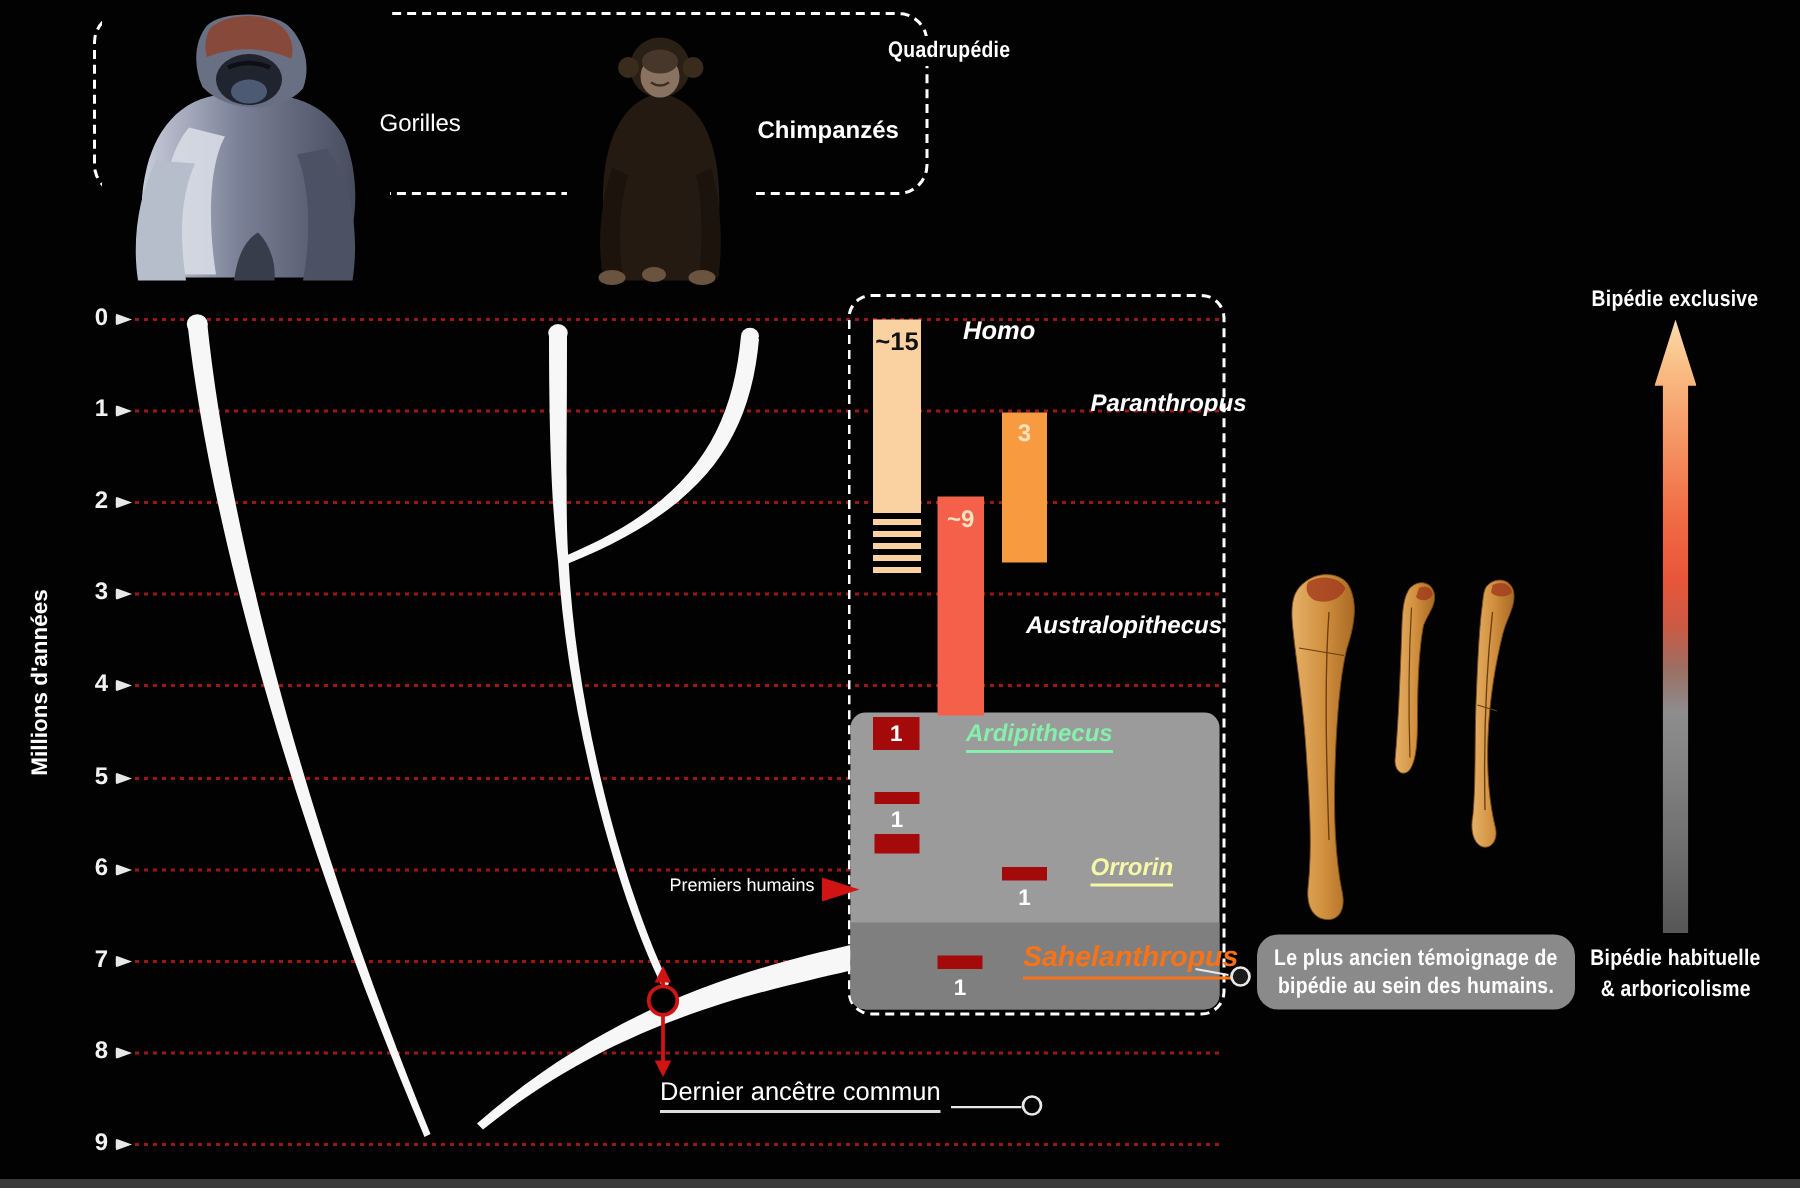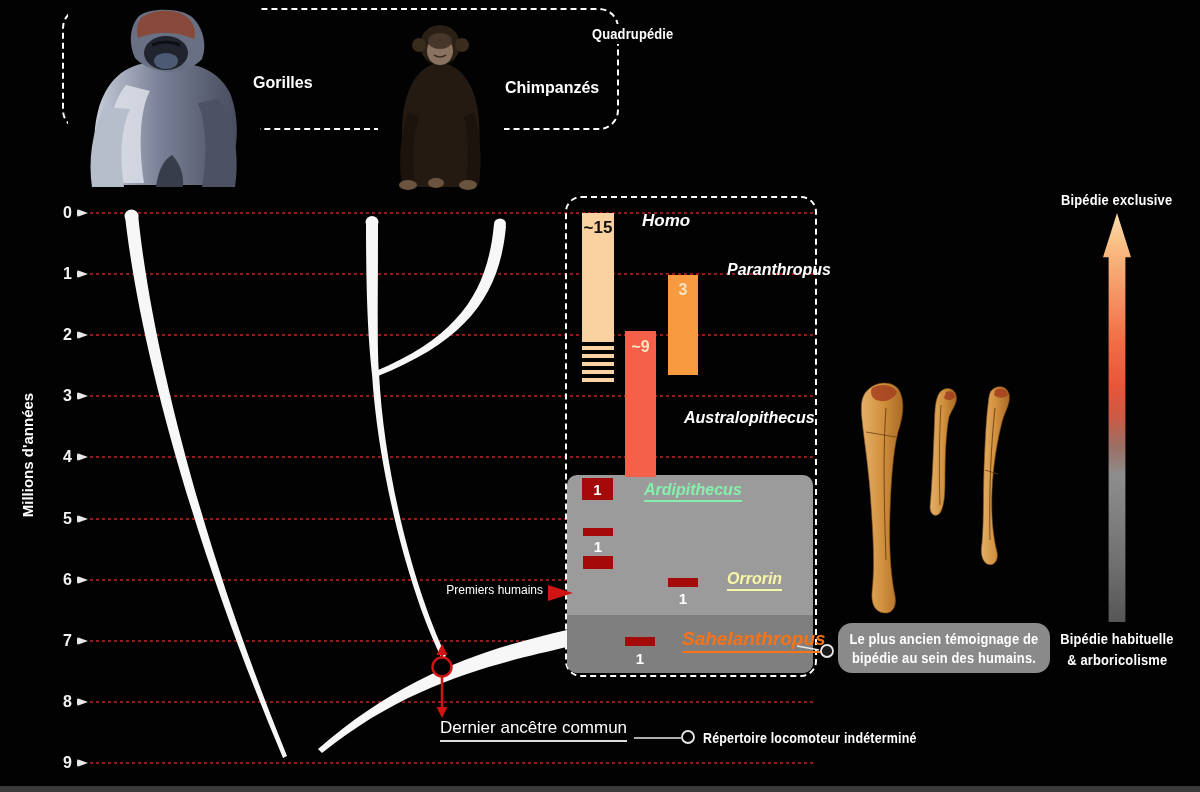--- a/index.html
+++ b/index.html
@@ -141,21 +141,21 @@
     <ellipse cx="62" cy="19" rx="12" ry="8" fill="#46372a"></ellipse>
     <path d="M56,33 q6,4 12,0" stroke="#3c2e22" stroke-width="1.6" fill="none"></path>
     <ellipse cx="30" cy="163" rx="9" ry="5" fill="#6b543f"></ellipse>
     <ellipse cx="58" cy="161" rx="8" ry="5" fill="#6b543f"></ellipse>
     <ellipse cx="90" cy="163" rx="9" ry="5" fill="#6b543f"></ellipse>
   </svg>
 
   <div class="abs" style="left:588px;top:24px;background:#020202;padding:1px 4px;">
     <span class="cond" style="font-size:15px;">Quadrupédie</span>
   </div>
-  <div class="abs" style="left:253px;top:74px;font-weight:bold;font-size:16px;">Gorilles</div>
+  <div class="abs" style="left:253px;top:74px;font-weight:normal;font-size:16px;">Gorilles</div>
   <div class="abs" style="left:505px;top:79px;font-weight:bold;font-size:16px;">Chimpanzés</div>
 
   <div class="dashedbox" style="left:565px;top:196px;width:248px;height:477px;border-radius:16px;"></div>
 
   <svg width="1200" height="792" viewBox="0 0 1200 792">
 
     <ellipse cx="131.5" cy="216" rx="7" ry="6.5" fill="#f7f7f7"></ellipse>
     <path d="M125,216 C140,350 195,550 283,758 L287,756 C205,555 152,352 138,214 Z" fill="#f7f7f7"></path>
 
     <ellipse cx="372" cy="222" rx="6.5" ry="6" fill="#f7f7f7"></ellipse>
@@ -201,23 +201,20 @@
   <div class="one" style="left:668px;top:590px;width:30px;text-align:center;">1</div>
 
   <div class="fossil-bar" style="left:625px;top:637px;width:30px;height:9px;"></div>
   <div class="genus-label underl" style="left:662px;top:628px;font-size:19px;color:#f97316;">Sahelanthropus</div>
   <div class="one" style="left:625px;top:650px;width:30px;text-align:center;">1</div>
 
   <div class="abs" style="left:408px;top:583px;width:135px;text-align:right;font-size:12px;">Premiers humains</div>
   <div class="abs" style="left:548px;top:585px;width:0;height:0;border-left:25px solid #d01414;border-top:8px solid transparent;border-bottom:8px solid transparent;"></div>
 
   <div class="abs" style="left:440px;top:718px;font-size:17px;border-bottom:2px solid #ddd;padding-bottom:2px;">Dernier ancêtre commun</div>
-  <div class="abs" style="left:703px;top:729px;">
-    <span class="cond" style="font-size:14.5px;">Répertoire locomoteur indéterminé</span>
-  </div>
 
   <svg width="180" height="245" style="left:845px;top:375px;" viewBox="845 375 180 245">
     <defs>
       <linearGradient id="bone" x1="0" y1="0" x2="1" y2="0">
         <stop offset="0" stop-color="#e5b068"></stop>
           <stop offset="0.5" stop-color="#d1913f"></stop>
           <stop offset="1" stop-color="#a96a24"></stop>
       </linearGradient>
     </defs>
 

